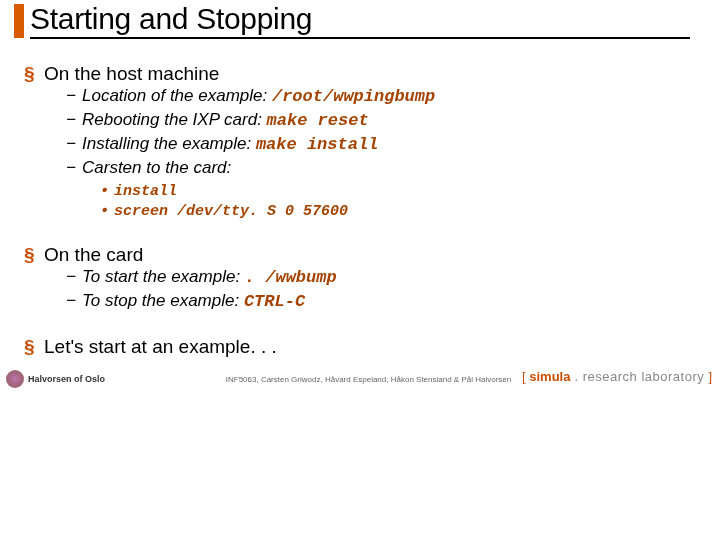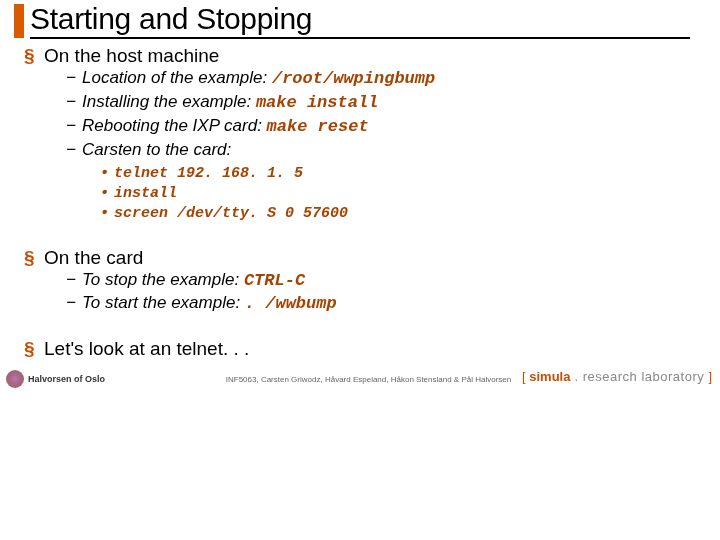--- a/index.html
+++ b/index.html
@@ -34,21 +34,21 @@
   .title {
     font-size: 30px;
     font-weight: 400;
     padding-bottom: 1px;
     border-bottom: 2px solid #000;
     display: inline-block;
     width: 660px;
     letter-spacing: -0.3px;
   }
   .body {
-    padding: 6px 0 0 20px;
+    padding: 24px 0 0 20px;
     font-size: 19px;
   }
   ul.lvl1 {
     list-style: none;
     margin: 0;
     padding: 0;
   }
   ul.lvl1 > li {
     position: relative;
     padding-left: 24px;
@@ -166,59 +166,58 @@
   <div class="body">
     <ul class="lvl1">
 
       <li>
         <span>On the host machine</span>
         <ul class="lvl2">
           <li>
             <span>Location of the example: </span><span class="code">/root/wwpingbump</span>
           </li>
           <li>
+            <span>Rebooting the IXP card: </span><span class="code">make reset</span>
+          </li>
+          <li>
             <span>Installing the example: </span><span class="code">make install</span>
-          </li>
-          <li>
-            <span>Rebooting the IXP card: </span><span class="code">make reset</span>
           </li>
           <li>
             <span>Carsten to the card:</span>
             <ul class="lvl3">
-              <li>telnet 192. 168. 1. 5</li>
               <li>install</li>
               <li>screen /dev/tty. S 0 57600</li>
             </ul>
           </li>
         </ul>
       </li>
 
     </ul>
 
     <div class="sp12"></div>
 
     <ul class="lvl1">
       <li>
         <span>On the card</span>
         <ul class="lvl2">
           <li>
+            <span>To start the example: </span><span class="code">. /wwbump</span>
+          </li>
+          <li>
             <span>To stop the example: </span><span class="code">CTRL-C</span>
-          </li>
-          <li>
-            <span>To start the example: </span><span class="code">. /wwbump</span>
           </li>
         </ul>
       </li>
     </ul>
 
     <div class="sp12"></div>
 
     <ul class="lvl1">
       <li>
-        <span>Let's look at an telnet. . .</span>
+        <span>Let's start at an example. . .</span>
       </li>
     </ul>
 
   </div>
 
   <div class="footer">
     <div class="seal"></div>
     <div class="uio">Halvorsen of Oslo</div>
     <div class="course">INF5063, Carsten Griwodz, Håvard Espeland, Håkon Stensland &amp; Pål Halvorsen</div>
     <div class="simula">

